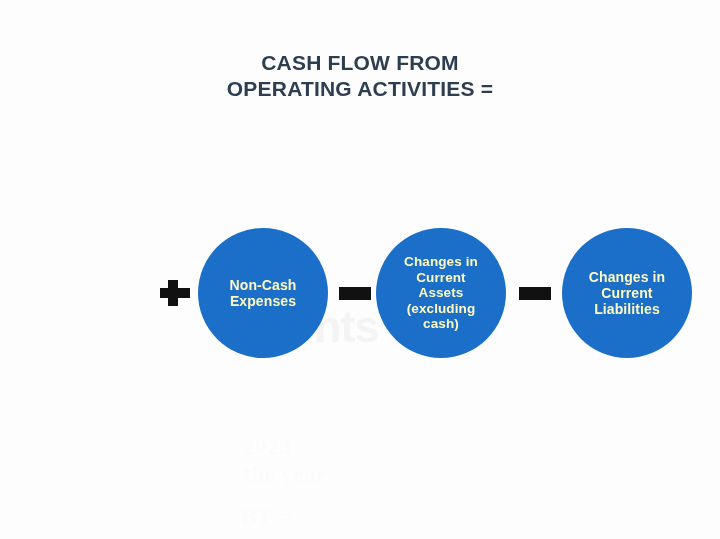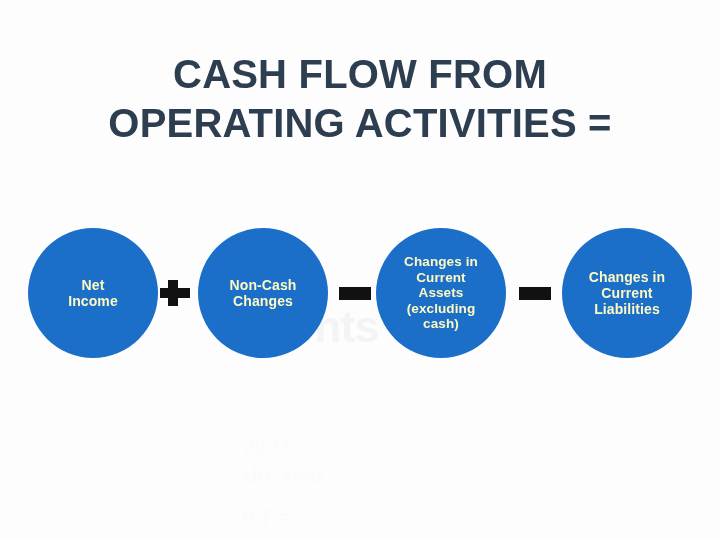--- a/index.html
+++ b/index.html
@@ -23,21 +23,21 @@
 
   
   #title-block {
     position: absolute;
     left: 0;
     top: 50px;
     width: 720px;
     text-align: center;
     color: #2d3e50;
     font-weight: bold;
-    font-size: 40px;
+    font-size: 21px;
     line-height: 1.22;
     letter-spacing: 0.2px;
     font-family: "Liberation Sans", sans-serif;
     white-space: pre-line;
   }
 
   
   .ghost {
     position: absolute;
     color: #f6f6f6;
@@ -155,33 +155,29 @@
   <div class="ghost" id="ghost-year">2023 =
 the year</div>
 
   <div class="ghost" id="ghost-bt">BT =</div>
 
   <div id="title-block">CASH FLOW FROM
 OPERATING ACTIVITIES =</div>
 
   <div id="equation-row">
 
-    <div class="node" id="node-0">
-      <span class="node-label">Net
-Income</span>
-    </div>
 
     <div class="operator op-plus">
       <span class="bar-h"></span>
       <span class="bar-v"></span>
     </div>
 
     <div class="node" id="node-1">
       <span class="node-label">Non-Cash
-Changes</span>
+Expenses</span>
     </div>
 
     <div class="operator op-minus" id="op-minus-1">
       <span class="bar-h"></span>
     </div>
 
     <div class="node" id="node-2">
       <span class="node-label small">Changes in
 Current
 Assets

